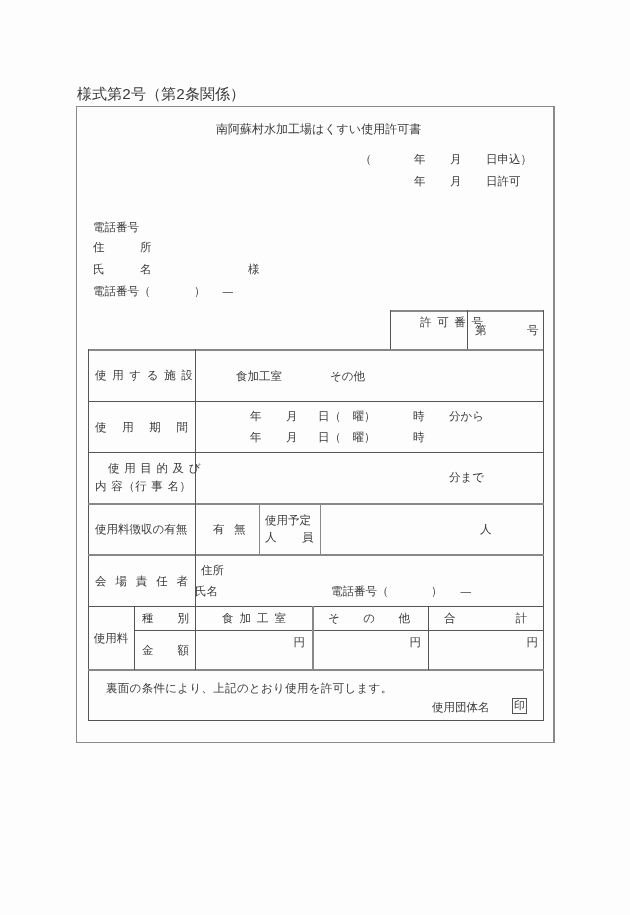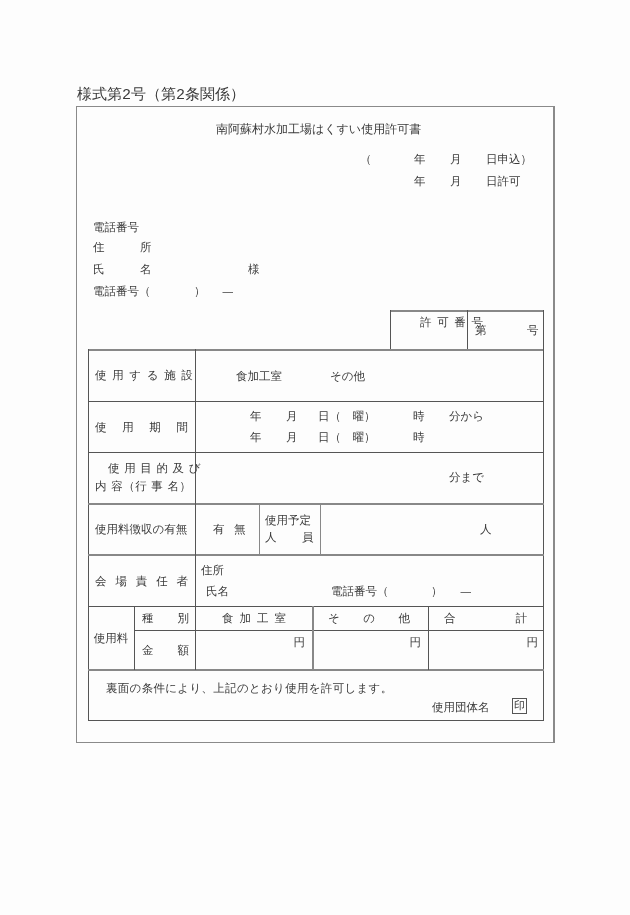--- a/index.html
+++ b/index.html
@@ -124,21 +124,21 @@
 <span class="abs" style="left:480px;top:522px;">人</span>
 
 <div class="cell just" style="left:95px;top:556px;width:93px;height:50px;">
   <span>会</span>
   <span>場</span>
   <span>責</span>
   <span>任</span>
   <span>者</span>
 </div>
 <span class="abs" style="left:201px;top:563px;">住所</span>
-<span class="abs" style="left:206px;top:584px;">氏名</span>
+<span class="abs" style="left:195px;top:584px;">氏名</span>
 <span class="abs" style="left:331px;top:584px;">電話番号（</span>
 <span class="abs" style="left:431px;top:584px;">）</span>
 <span class="abs" style="left:460px;top:584px;">—</span>
 
 <div class="cell" style="left:88px;top:607px;width:46px;height:62px;justify-content:center;">
   <span>使用料</span>
 </div>
 <div class="cell just" style="left:142px;top:607px;width:47px;height:23px;">
   <span>種</span>
   <span>別</span>

